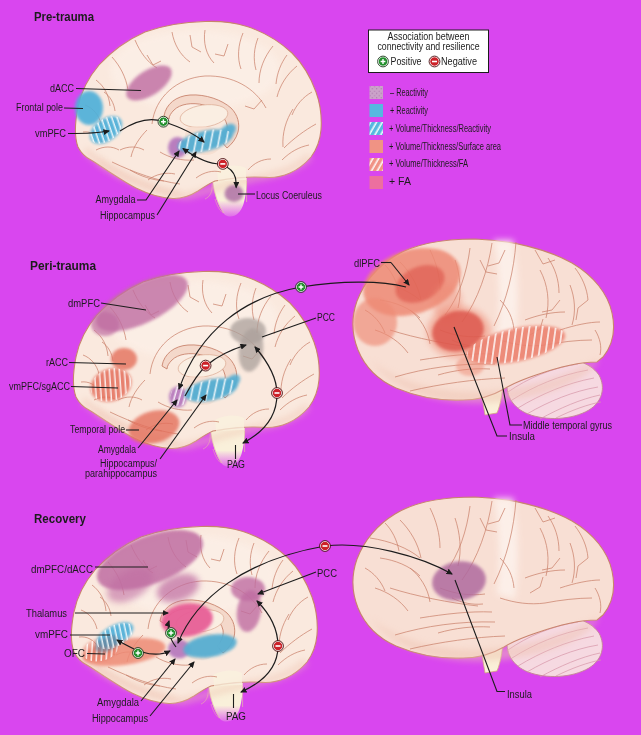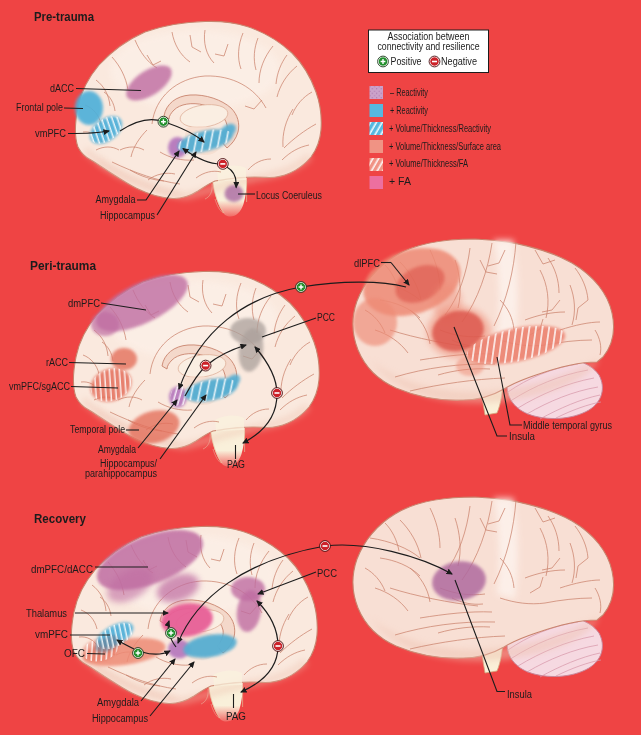--- a/index.html
+++ b/index.html
@@ -1,16 +1,16 @@
 <!DOCTYPE html>
 <html><head>
 <meta charset="utf-8">
 <style>
 html,body{margin:0;padding:0;background:#fff;}
-#wrap{position:relative;width:641px;height:735px;overflow:hidden;background:#ef4444;
+#wrap{position:relative;width:641px;height:735px;overflow:hidden;background:#d946ef;
 font-family:"Liberation Sans",sans-serif;text-decoration:underline;}
 svg{position:absolute;left:0;top:0;}
 text{font-family:"Liberation Sans",sans-serif;fill:#1c1c1c;}
 .lbl{font-size:10px;}
 .ttl{font-size:12.5px;font-weight:bold;}
 .ln{stroke:#1c1c1c;stroke-width:1.1;fill:none;}
 .cv{stroke:#1c1c1c;stroke-width:1.2;fill:none;}
 .sul{stroke:#c87f69;stroke-width:0.9;fill:none;opacity:0.8;}
 </style>
 </head>

